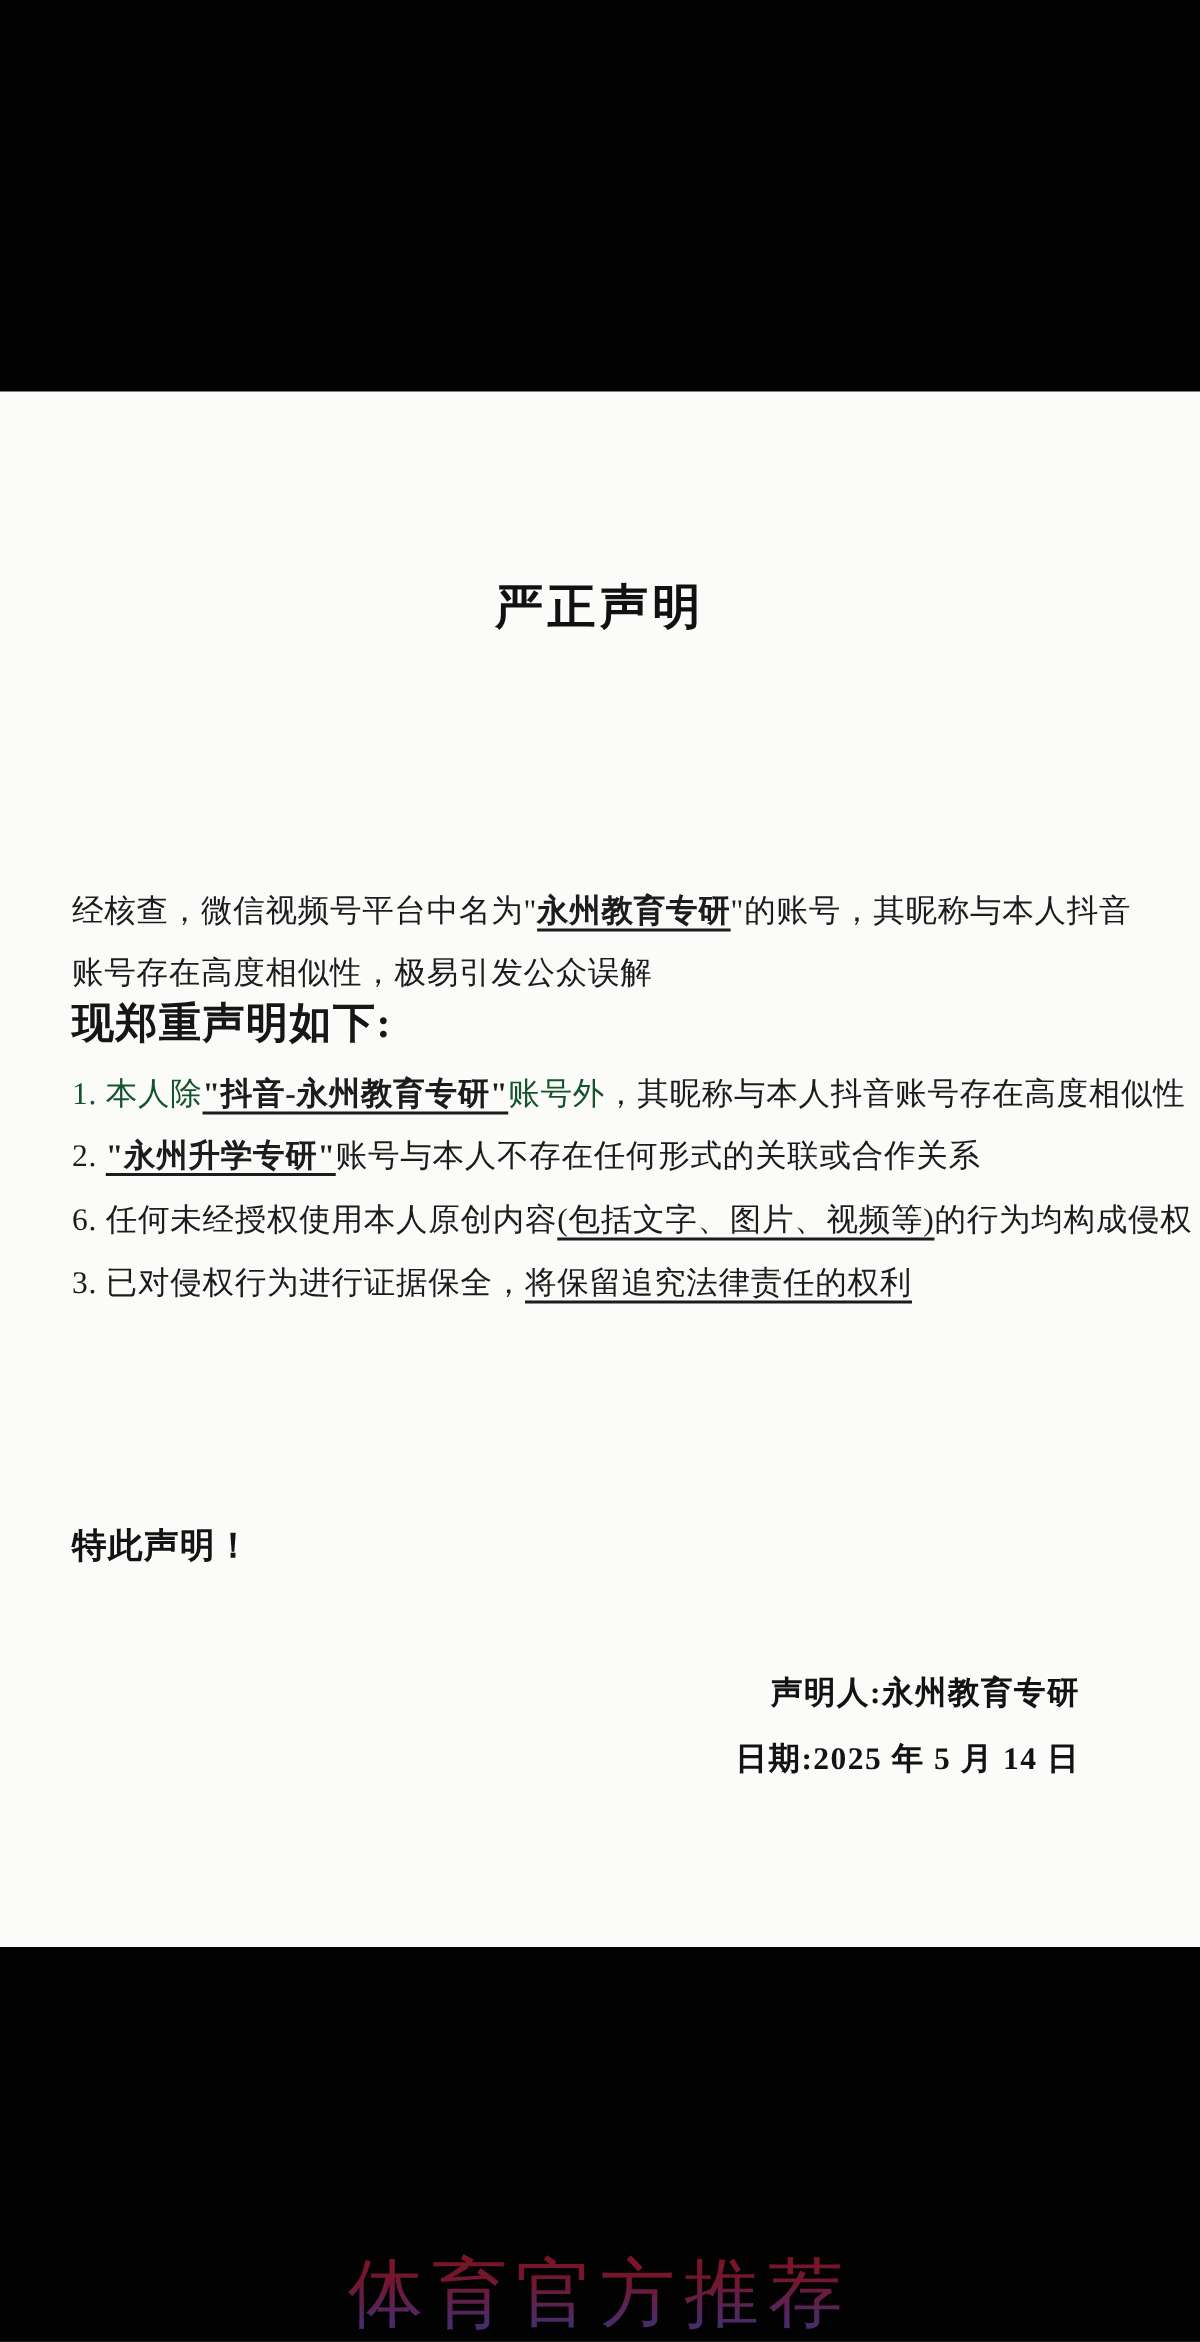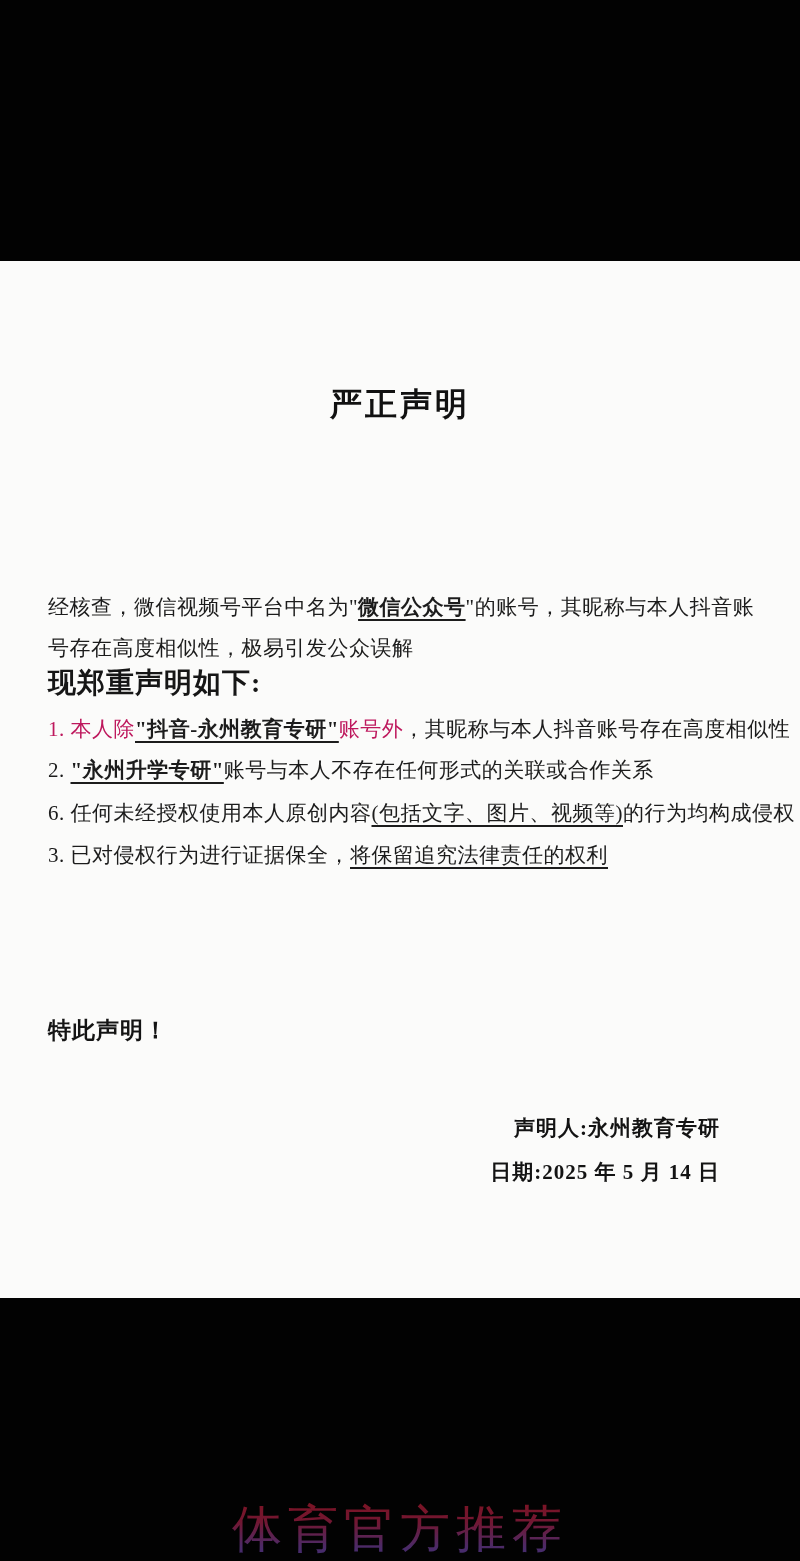--- a/index.html
+++ b/index.html
@@ -38,21 +38,21 @@
   .list-heading { top: 406px; font-size: 28px; line-height: 32px; font-weight: 700; color: #161616; letter-spacing: 1px; }
 
   .item { font-size: 21px; line-height: 41px; letter-spacing: 0.5px; white-space: nowrap; }
   .item.i1 { top: 448px; }
   .item.i2 { top: 489px; }
   .item.i3 { top: 532px; }
   .item.i4 { top: 574px; }
 
   .u { text-decoration: underline; text-underline-offset: 5px; text-decoration-thickness: 1.5px; }
   .strong { font-weight: 700; }
-  .gray { color: #be185d; }
+  .gray { color: #14532d; }
 
   .declaration { top: 754px; font-size: 23px; line-height: 32px; font-weight: 700; color: #141414; letter-spacing: 1px; }
 
   .sig { right: 80px; left: 200px; text-align: right; font-weight: 700; color: #131313; }
   .sig.signer { top: 852px; font-size: 21px; line-height: 30px; letter-spacing: 1px; }
   .sig.date   { top: 896px; font-size: 21px; line-height: 30px; letter-spacing: 1px; }
 
   .watermark {
     position: absolute; top: 1478px; left: 0; right: 0;
     text-align: center;
@@ -71,21 +71,21 @@
 
 <div class="screen">
 
   <div class="letterbox top"></div>
 
   <div class="sheet">
 
     <div class="abs doc-title">严正声明</div>
 
 
-    <p class="abs para p2"><span>经核查，微信视频号平台中名为"</span><span class="u strong">微信公众号</span><span>"的账号，其昵称与本人抖音账号存在高度相似性，极易引发公众误解</span></p>
+    <p class="abs para p2"><span>经核查，微信视频号平台中名为"</span><span class="u strong">永州教育专研</span><span>"的账号，其昵称与本人抖音账号存在高度相似性，极易引发公众误解</span></p>
 
     <div class="abs list-heading">现郑重声明如下:</div>
 
     <div class="abs item i1"><span class="gray">1. 本人除</span><span class="u strong">"抖音-永州教育专研"</span><span class="gray">账号外</span><span>，其昵称与本人抖音账号存在高度相似性</span></div>
 
     <div class="abs item i2"><span>2. </span><span class="u strong">"永州升学专研"</span><span>账号与本人不存在任何形式的关联或合作关系</span></div>
 
     <div class="abs item i3"><span>6. 任何未经授权使用本人原创内容</span><span class="u">(包括文字、图片、视频等)</span><span>的行为均构成侵权</span></div>
 
     <div class="abs item i4"><span>3. 已对侵权行为进行证据保全，</span><span class="u">将保留追究法律责任的权利</span><span></span></div>

